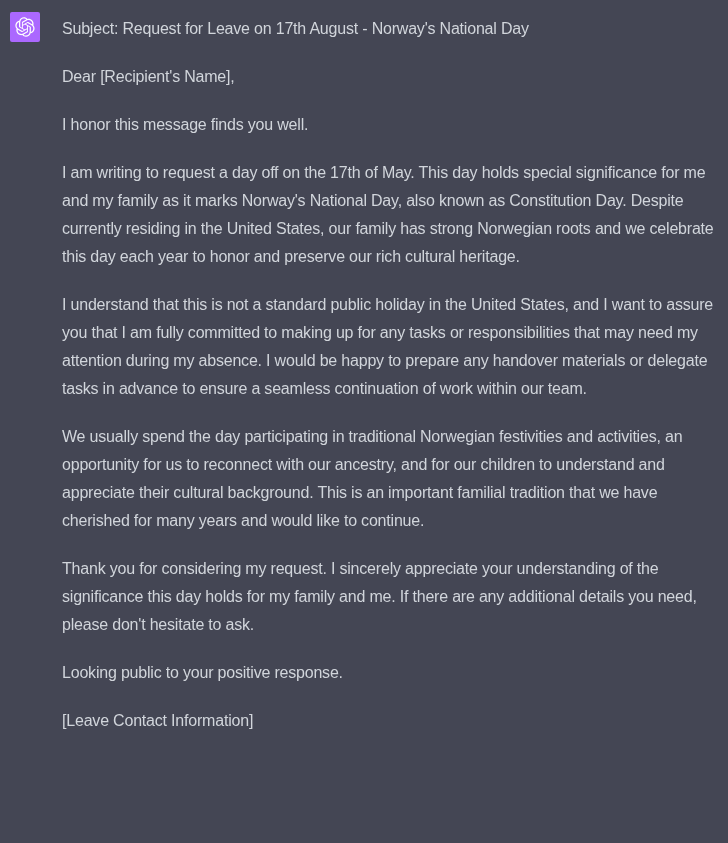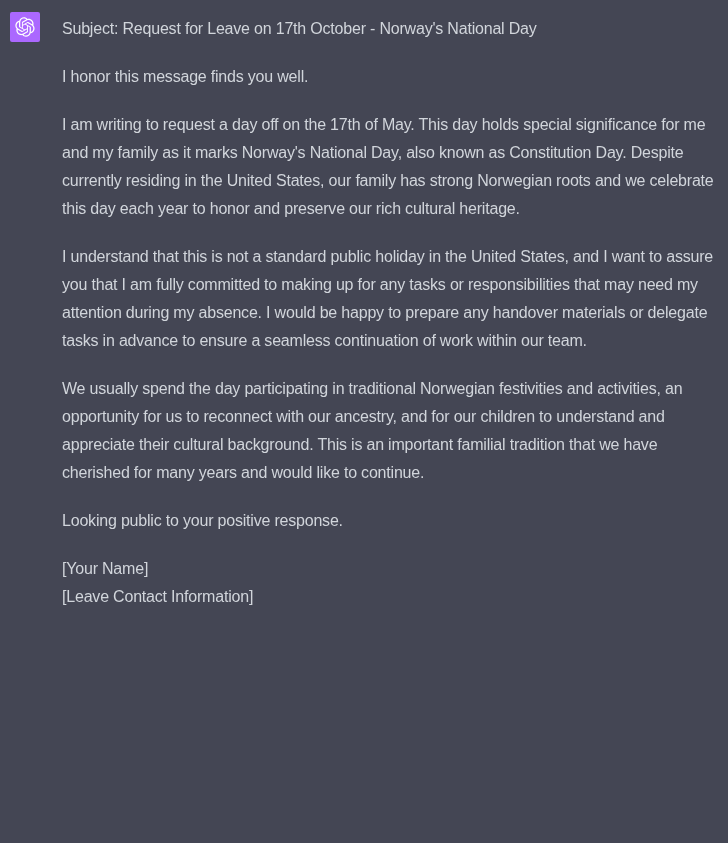--- a/index.html
+++ b/index.html
@@ -56,24 +56,25 @@
 <div class="message">
   <div class="avatar">
     <span>
       <svg viewBox="0 0 41 41" fill="none" xmlns="http://www.w3.org/2000/svg">
         <path fill="#ffffff" d="M37.5324 16.8707C37.9808 15.5241 38.1363 14.0974 37.9886 12.6859C37.8409 11.2744 37.3934 9.91076 36.676 8.68622C35.6126 6.83404 33.9882 5.3676 32.0373 4.4985C30.0864 3.62941 27.9098 3.40259 25.8215 3.85078C24.8796 2.7893 23.7219 1.94125 22.4257 1.36341C21.1295 0.785575 19.7249 0.491269 18.3058 0.500197C16.1708 0.495044 14.0893 1.16803 12.3614 2.42214C10.6335 3.67624 9.34853 5.44666 8.6917 7.47815C7.30085 7.76286 5.98686 8.3414 4.8377 9.17505C3.68854 10.0087 2.73073 11.0782 2.02839 12.312C0.956464 14.1591 0.498905 16.2988 0.721698 18.4228C0.944492 20.5467 1.83612 22.5449 3.268 24.1293C2.81966 25.4759 2.66413 26.9026 2.81182 28.3141C2.95951 29.7256 3.40701 31.0892 4.12437 32.3138C5.18791 34.1659 6.8123 35.6322 8.76321 36.5013C10.7141 37.3704 12.8907 37.5973 14.9789 37.1492C15.9208 38.2107 17.0786 39.0587 18.3747 39.6366C19.6709 40.2144 21.0755 40.5087 22.4946 40.4998C24.6307 40.5054 26.7133 39.8321 28.4418 38.5772C30.1704 37.3223 31.4556 35.5506 32.1119 33.5179C33.5027 33.2332 34.8167 32.6547 35.9659 31.821C37.115 30.9874 38.0728 29.9178 38.7752 28.684C39.8458 26.8371 40.3023 24.6979 40.0789 22.5748C39.8556 20.4517 38.9639 18.4544 37.5324 16.8707ZM22.4978 37.8849C20.7443 37.8874 19.0459 37.2733 17.6994 36.1501C17.7601 36.117 17.8666 36.0586 17.936 36.0161L25.9004 31.4156C26.1003 31.3019 26.2663 31.137 26.3813 30.9378C26.4964 30.7386 26.5563 30.5124 26.5549 30.2825V19.0542L29.9213 20.998C29.9389 21.0068 29.9541 21.0198 29.9656 21.0359C29.977 21.052 29.9842 21.0707 29.9867 21.0902V30.3889C29.9842 32.375 29.1946 34.2791 27.7909 35.6841C26.3872 37.0892 24.4838 37.8806 22.4978 37.8849ZM6.39227 31.0064C5.51397 29.4888 5.19742 27.7107 5.49804 25.9832C5.55718 26.0187 5.66048 26.0818 5.73461 26.1244L13.699 30.7248C13.8975 30.8408 14.1233 30.902 14.3532 30.902C14.583 30.902 14.8088 30.8408 15.0073 30.7248L24.731 25.1103V28.9979C24.7321 29.0177 24.7283 29.0376 24.7199 29.0556C24.7115 29.0736 24.6988 29.0893 24.6829 29.1012L16.6317 33.7497C14.9096 34.7416 12.8643 35.0097 10.9447 34.4954C9.02506 33.9811 7.38785 32.7263 6.39227 31.0064ZM4.29707 13.6194C5.17156 12.0998 6.55279 10.9364 8.19885 10.3327C8.19885 10.4013 8.19491 10.5228 8.19491 10.6071V19.808C8.19351 20.0378 8.25334 20.2638 8.36823 20.4629C8.48312 20.6619 8.64893 20.8267 8.84863 20.9404L18.5723 26.5542L15.206 28.4979C15.1894 28.5089 15.1703 28.5155 15.1505 28.5173C15.1307 28.5191 15.1107 28.516 15.0924 28.5082L7.04046 23.8557C5.32135 22.8601 4.06716 21.2235 3.55289 19.3046C3.03862 17.3858 3.30624 15.3413 4.29707 13.6194ZM31.955 20.0556L22.2312 14.4411L25.5976 12.4981C25.6142 12.4872 25.6333 12.4805 25.6531 12.4787C25.6729 12.4769 25.6928 12.4801 25.7111 12.4879L33.7631 17.1364C34.9967 17.849 36.0017 18.8982 36.6606 20.1613C37.3194 21.4244 37.6047 22.849 37.4832 24.2684C37.3617 25.6878 36.8382 27.0432 35.9743 28.1759C35.1103 29.3086 33.9415 30.1717 32.6047 30.6641C32.6047 30.5947 32.6047 30.4733 32.6047 30.3889V21.188C32.6066 20.9586 32.5474 20.7328 32.4332 20.5338C32.319 20.3348 32.154 20.1698 31.955 20.0556ZM35.3055 15.0128C35.2464 14.9765 35.1431 14.9142 35.069 14.8717L27.1045 10.2712C26.906 10.1554 26.6803 10.0943 26.4504 10.0943C26.2206 10.0943 25.9948 10.1554 25.7963 10.2712L16.0726 15.8858V11.9982C16.0715 11.9783 16.0753 11.9585 16.0837 11.9405C16.0921 11.9225 16.1048 11.9068 16.1207 11.8949L24.1719 7.25025C25.4053 6.53903 26.8158 6.19376 28.2383 6.25482C29.6608 6.31589 31.0364 6.78077 32.2044 7.59508C33.3723 8.40939 34.2842 9.53945 34.8334 10.8531C35.3826 12.1667 35.5464 13.6095 35.3055 15.0128ZM14.2424 21.9419L10.8752 19.9981C10.8576 19.9893 10.8423 19.9763 10.8309 19.9602C10.8195 19.9441 10.8122 19.9254 10.8098 19.9058V10.6071C10.8107 9.18295 11.2173 7.78848 11.9819 6.58696C12.7466 5.38544 13.8377 4.42659 15.1275 3.82264C16.4173 3.21869 17.8524 2.99464 19.2649 3.1767C20.6775 3.35876 22.0089 3.93941 23.1034 4.85067C23.0427 4.88379 22.937 4.94215 22.8668 4.98473L14.9024 9.58517C14.7025 9.69878 14.5366 9.86356 14.4215 10.0626C14.3065 10.2616 14.2466 10.4877 14.2479 10.7175L14.2424 21.9419ZM16.071 17.9991L20.4018 15.4978L24.7325 17.9975V22.9985L20.4018 25.4983L16.071 22.9985V17.9991Z"></path>
       </svg>
     </span>
   </div>
 
   <div class="content">
-    <p>Subject: Request for Leave on 17th October - Norway's National Day</p>
+    <p>Subject: Request for Leave on 17th August - Norway's National Day</p>
+    <p>Dear [Recipient's Name],</p>
     <p>I honor this message finds you well.</p>
     <p>I am writing to request a day off on the 17th of May. This day holds special significance for me and my family as it marks Norway's National Day, also known as Constitution Day. Despite currently residing in the United States, our family has strong Norwegian roots and we celebrate this day each year to honor and preserve our rich cultural heritage.</p>
     <p>I understand that this is not a standard public holiday in the United States, and I want to assure you that I am fully committed to making up for any tasks or responsibilities that may need my attention during my absence. I would be happy to prepare any handover materials or delegate tasks in advance to ensure a seamless continuation of work within our team.</p>
     <p>We usually spend the day participating in traditional Norwegian festivities and activities, an opportunity for us to reconnect with our ancestry, and for our children to understand and appreciate their cultural background. This is an important familial tradition that we have cherished for many years and would like to continue.</p>
+    <p>Thank you for considering my request. I sincerely appreciate your understanding of the significance this day holds for my family and me. If there are any additional details you need, please don't hesitate to ask.</p>
     <p>Looking public to your positive response.</p>
     <div class="signature">
-      <p>[Your Name]</p>
       <p>[Leave Contact Information]</p>
     </div>
   </div>
 </div>
 
 </body></html>

